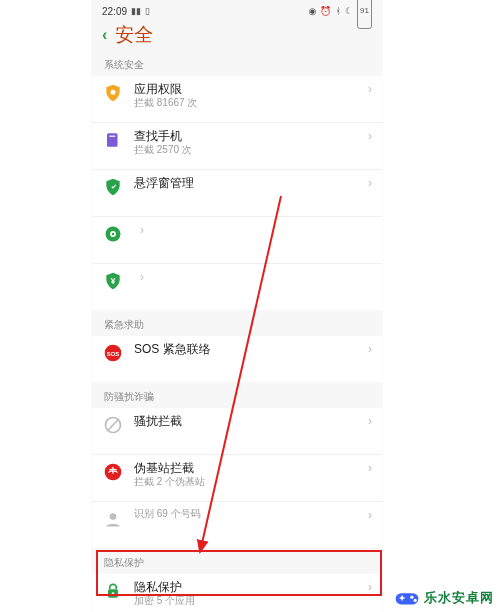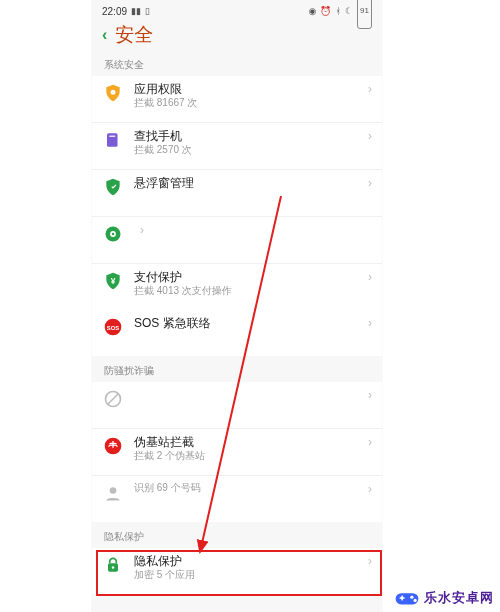--- a/index.html
+++ b/index.html
@@ -133,21 +133,21 @@
   .watermark {
     position: absolute;
     right: 6px;
     bottom: 4px;
     display: flex;
     align-items: center;
     gap: 4px;
   }
   .watermark .wm-text {
     font-size: 13px;
-    color: #4c1d95;
+    color: #15803d;
     font-weight: 600;
     letter-spacing: 1px;
   }
   .wm-ico {
     width: 26px;
     height: 20px;
   }
 </style>
 </head>
 <body>
@@ -233,29 +233,26 @@
       <div class="chev">›</div>
     </div>
 
     <div class="row">
       <div class="ic">
         <svg viewBox="0 0 24 24" width="20" height="20">
             <path fill="#2aa24a" d="M12 2l8 3v5c0 5-3.4 9.7-8 12-4.6-2.3-8-7-8-12V5l8-3z"></path>
             <text x="12" y="15" text-anchor="middle" font-size="10" fill="#fff" font-weight="bold">¥</text>
           </svg>
       </div>
-      <div class="texts">
-        <div class="t">支付保护</div>
-        <div class="s">拦截 4013 次支付操作</div>
-      </div>
-      <div class="chev">›</div>
-    </div>
-
-  </div>
-
+      <div class="chev">›</div>
+    </div>
+
+  </div>
+
+  <div class="section-label">紧急求助</div>
   <div class="rows">
     <div class="row">
       <div class="ic">
         <svg viewBox="0 0 24 24" width="20" height="20">
             <circle cx="12" cy="12" r="10" fill="#e21f1f"></circle>
             <text x="12" y="15" text-anchor="middle" font-size="7" fill="#fff" font-weight="bold">SOS</text>
           </svg>
       </div>
       <div class="texts">
         <div class="t">SOS 紧急联络</div>
@@ -268,20 +265,21 @@
   <div class="rows">
 
     <div class="row">
       <div class="ic">
         <svg viewBox="0 0 24 24" width="20" height="20">
             <circle cx="12" cy="12" r="9" fill="none" stroke="#bdbdbd" stroke-width="2"></circle>
             <line x1="6" y1="18" x2="18" y2="6" stroke="#bdbdbd" stroke-width="2"></line>
           </svg>
       </div>
       <div class="texts">
+        <div class="t">骚扰拦截</div>
       </div>
       <div class="chev">›</div>
     </div>
 
     <div class="row">
       <div class="ic">
         <svg viewBox="0 0 24 24" width="20" height="20">
             <circle cx="12" cy="12" r="10" fill="#e21f1f"></circle>
             <path d="M12 6v8M8 10c0-2 8-2 8 0M7 13c0-3 10-3 10 0" stroke="#fff" stroke-width="1.5" fill="none"></path>
           </svg>

